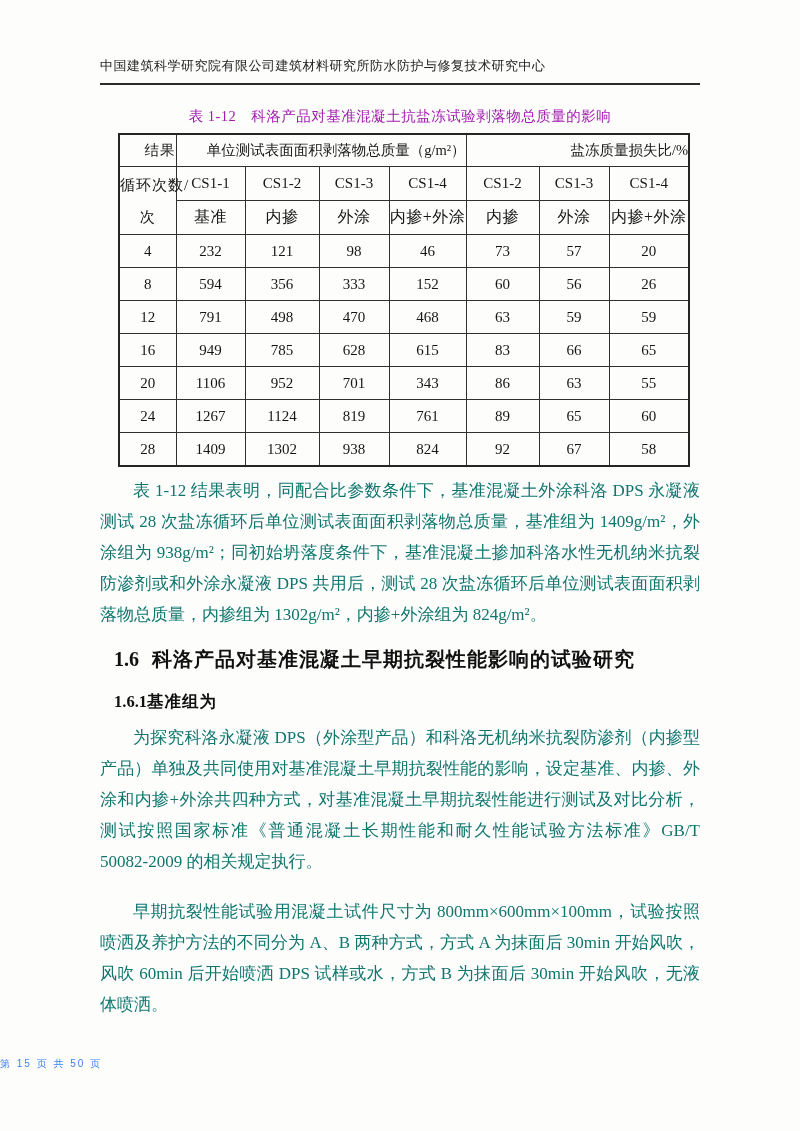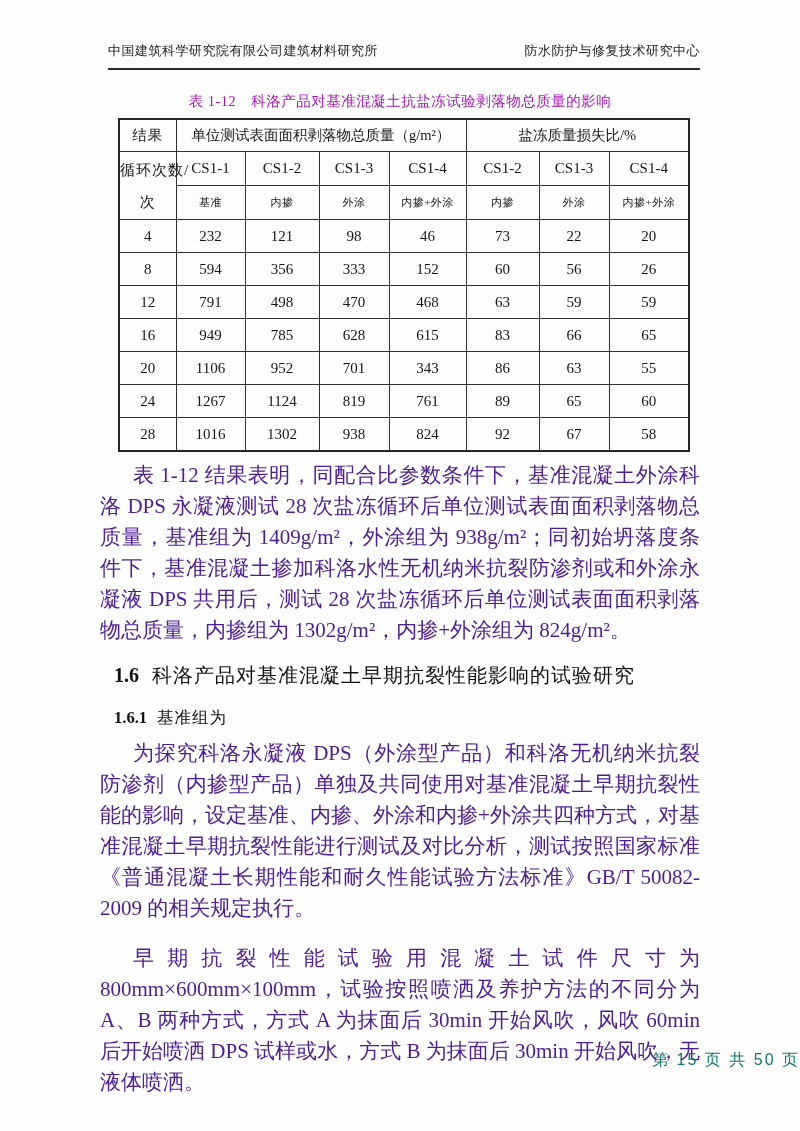--- a/index.html
+++ b/index.html
@@ -7,83 +7,83 @@
     width:800px;height:1131px;background:#ffffff;
     font-family:"Liberation Serif","DejaVu Serif",serif;
     color:#1c1c1c;
     -webkit-font-smoothing:antialiased;
   }
   .page{position:relative;width:800px;height:1131px;background:#fdfdfc;overflow:hidden;}
   .content{padding:0 100px;}
 
   
   .header-row{
-    display:flex;justify-content:space-between;align-items:flex-end;
-    padding-top:42px;padding-bottom:8px;
+    display:flex;align-items:flex-end;
+    padding-top:57px;padding-bottom:8px;
     border-bottom:2px solid #2a2a2a;
-    font-size:13px;letter-spacing:.5px;color:#222;margin-left:8px;
+    font-size:13px;letter-spacing:.5px;color:#222;
   }
 
   
   .table-caption{
     margin-top:22px;text-align:center;
     font-size:14.5px;letter-spacing:.5px;color:#a21caf;
   }
 
   
   table.results{
     margin:7px 0 0 18px;width:570px;
     border-collapse:collapse;table-layout:fixed;
     border:2px solid #262626;
   }
   table.results th,table.results td{
     border:1px solid #303030;
     text-align:center;vertical-align:middle;
     font-weight:normal;padding:0;word-break:keep-all;
     color:#161616;
   }
-  tr.group-row th{height:31px;font-size:14.5px;}
+  tr.group-row th{height:31px;font-size:14.5px;text-align:right;}
   tr.id-row th{height:33px;font-size:15px;}
-  tr.type-row th{height:33px;font-size:11px;letter-spacing:.5px;}
+  tr.type-row th{height:33px;font-size:16px;letter-spacing:.5px;}
   th.corner-top{font-size:14.5px;letter-spacing:1px;}
   th.corner-bottom{
     font-size:14.5px;line-height:32px;padding:0 5px;
     word-break:break-all;letter-spacing:1px;
   }
   tbody.results-body td{height:32px;font-size:15px;}
 
   
   .para{
     margin:8px 0 0 0;
-    font-size:21px;line-height:31px;
+    font-size:17px;line-height:31px;
     text-align:justify;text-justify:inter-ideograph;
-    text-indent:33px;color:#4c1d95;
+    text-indent:33px;color:#0f766e;
   }
   .para.p3{margin-top:19px;}
 
   
   h1.sec,h2.subsec{margin:0;padding:0;font-weight:700;color:#111;}
   h1.sec{margin:15px 0 0 14px;font-size:20px;line-height:28px;}
   h2.subsec{margin:16px 0 0 14px;font-size:16.5px;line-height:24px;}
   h2.subsec.last{margin-top:10px;}
   .h-num{
     font-family:"Liberation Serif","DejaVu Serif",serif;
     font-weight:700;
   }
   h1.sec .h-num{margin-right:13px;}
-  h2.subsec .h-num{margin-right:10px;}
+  h2.subsec .h-num{}
   .h-title{
     font-family:"Liberation Sans","DejaVu Sans",sans-serif;
-    font-weight:400;letter-spacing:1px;
+    font-weight:700;letter-spacing:1px;
   }
 
   
   .footer{
     position:absolute;left:0;right:0;bottom:60px;
-    text-align:right;font-size:16px;color:#0f766e;
+    text-align:left;font-size:10px;color:#3b82f6;
     letter-spacing:2px;
     font-family:"Liberation Sans","DejaVu Sans",sans-serif;
   }
 </style>
 </head>
 <body>
 
 <div class="page">
   <div class="content">
 
@@ -132,21 +132,21 @@
         </tr>
       </thead>
       <tbody class="results-body">
         <tr>
           <td>4</td>
           <td>232</td>
           <td>121</td>
           <td>98</td>
           <td>46</td>
           <td>73</td>
-          <td>22</td>
+          <td>57</td>
           <td>20</td>
         </tr>
         <tr>
           <td>8</td>
           <td>594</td>
           <td>356</td>
           <td>333</td>
           <td>152</td>
           <td>60</td>
           <td>56</td>
@@ -187,21 +187,21 @@
           <td>1267</td>
           <td>1124</td>
           <td>819</td>
           <td>761</td>
           <td>89</td>
           <td>65</td>
           <td>60</td>
         </tr>
         <tr>
           <td>28</td>
-          <td>1016</td>
+          <td>1409</td>
           <td>1302</td>
           <td>938</td>
           <td>824</td>
           <td>92</td>
           <td>67</td>
           <td>58</td>
         </tr>
       </tbody>
     </table>
 

